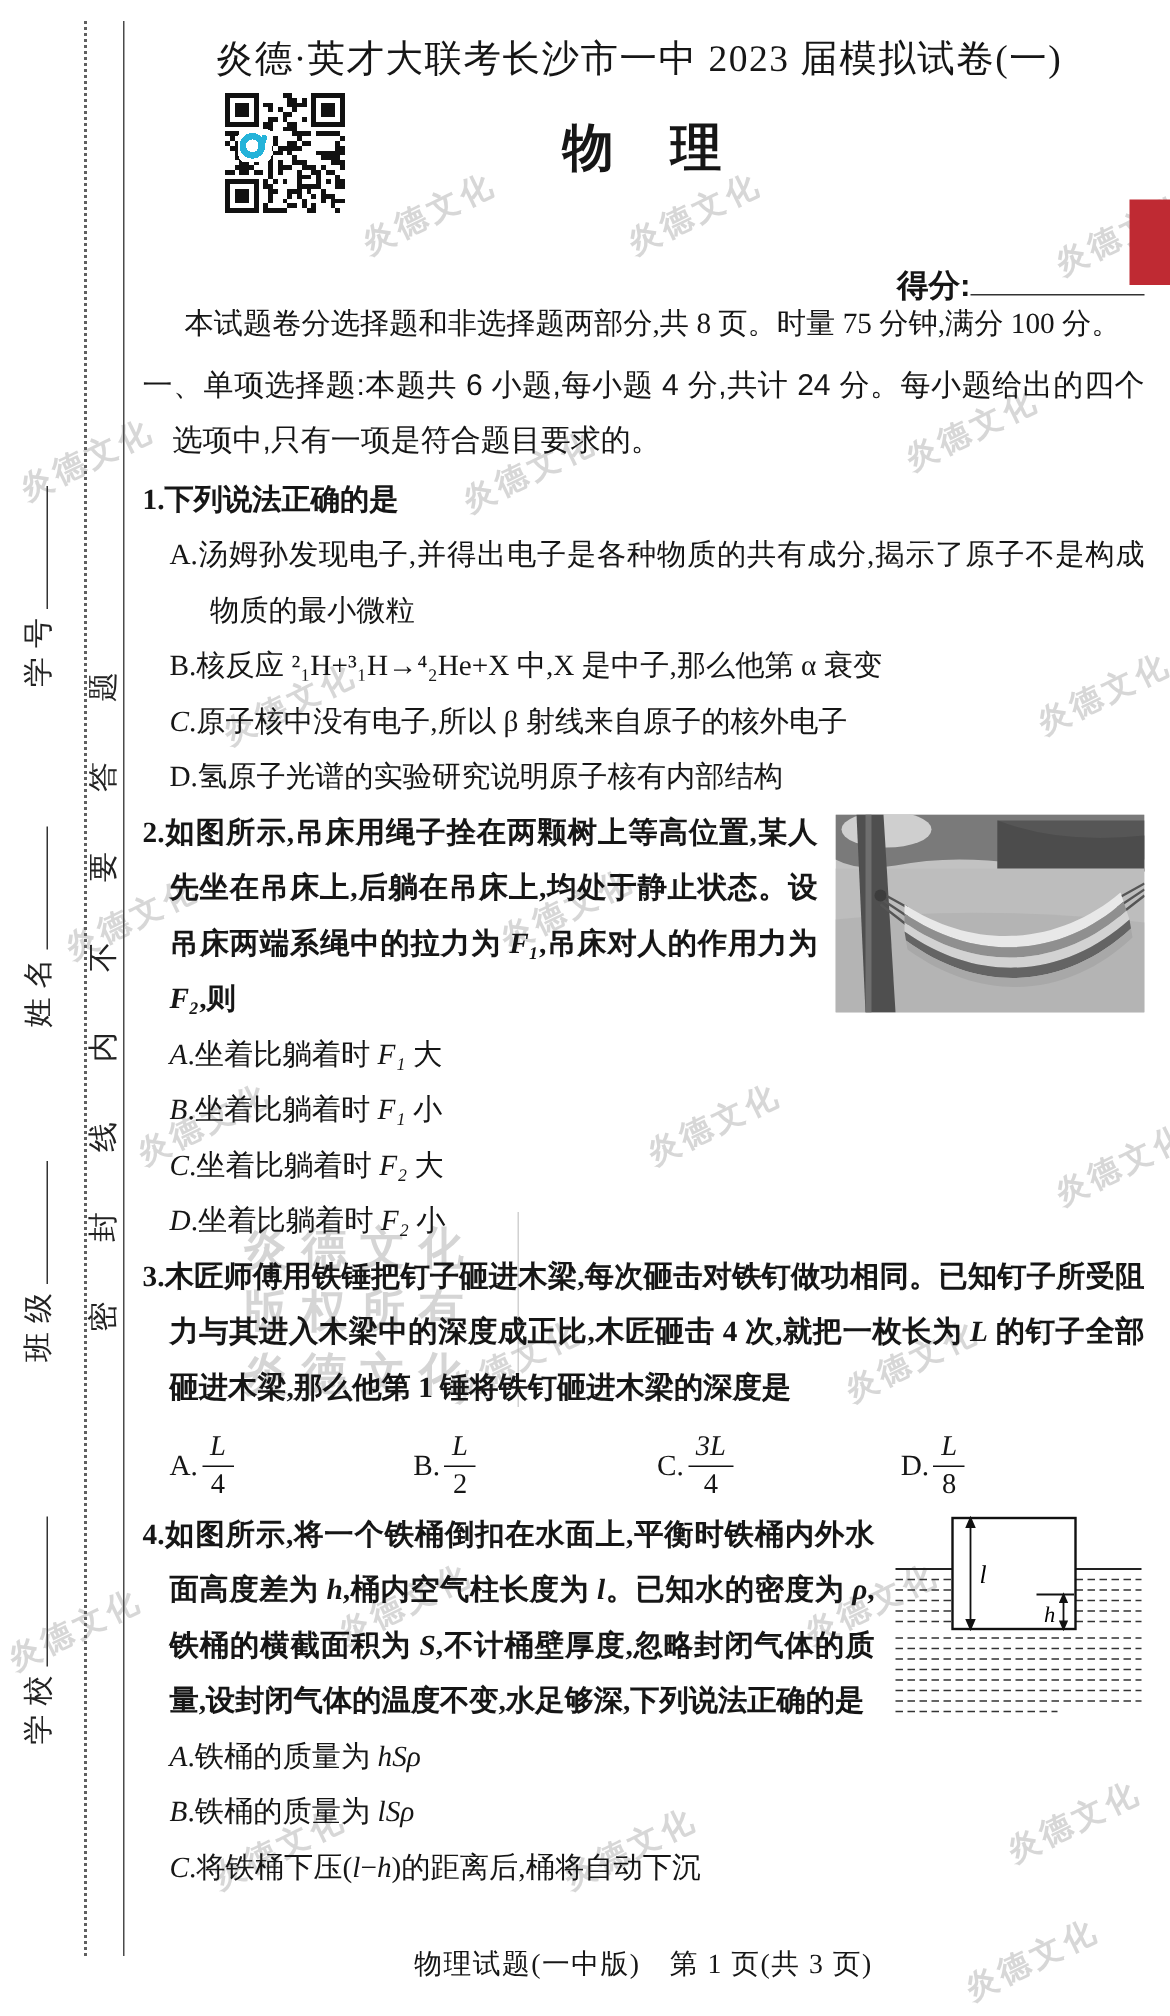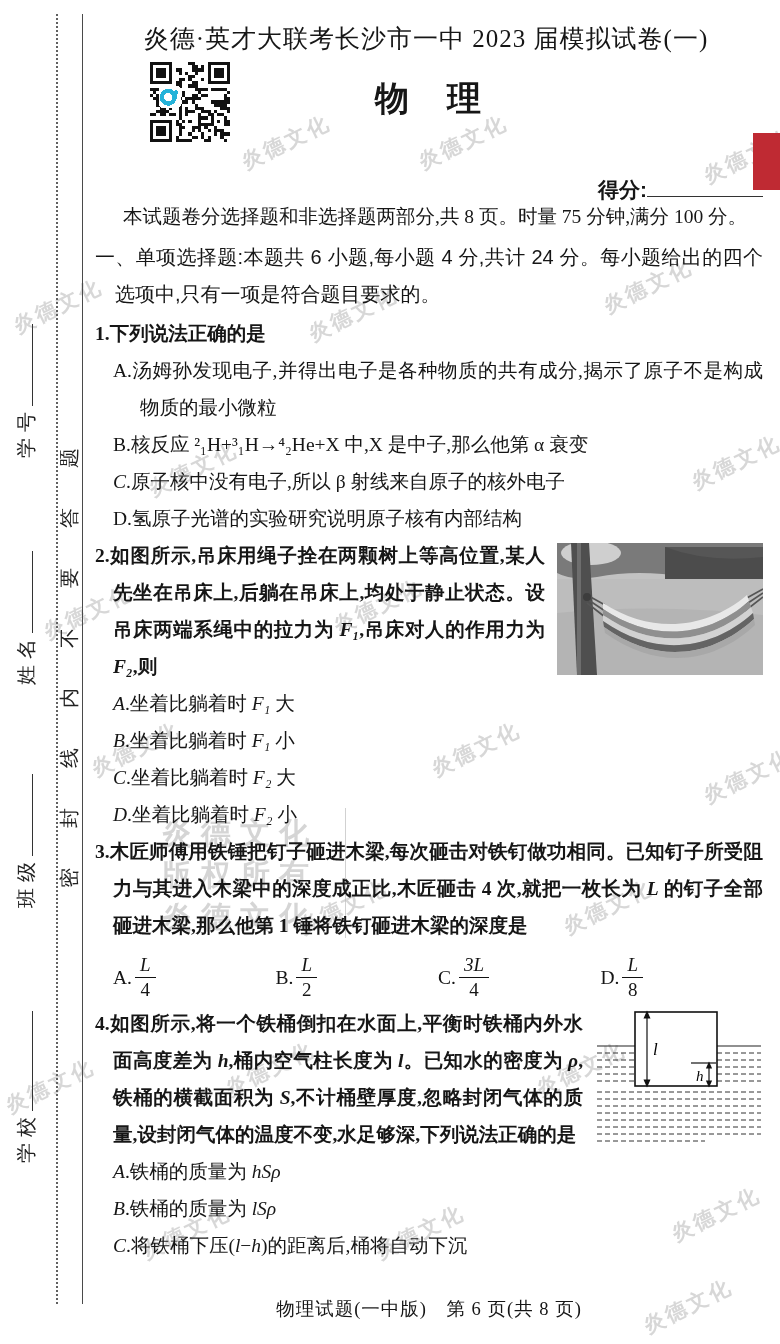--- a/index.html
+++ b/index.html
@@ -508,21 +508,21 @@
           <text x="101" y="74" font-size="15" font-style="italic" font-family="Liberation Serif, DejaVu Serif, serif">h</text>
         </svg>
       </span>
       <p class="stem mathify">4.如图所示,将一个铁桶倒扣在水面上,平衡时铁桶内外水面高度差为 <i>h</i>,桶内空气柱长度为 <i>l</i>。已知水的密度为 <i>ρ</i>,铁桶的横截面积为 <i>S</i>,不计桶壁厚度,忽略封闭气体的质量,设封闭气体的温度不变,水足够深,下列说法正确的是</p>
       <p class="opt mathify"><i>A</i>.铁桶的质量为 <i>hS</i><i>ρ</i></p>
       <p class="opt mathify"><i>B</i>.铁桶的质量为 <i>lS</i><i>ρ</i></p>
       <p class="opt mathify"><i>C</i>.将铁桶下压(<i>l</i>−<i>h</i>)的距离后,桶将自动下沉</p>
     </div>
   </div>
 
-  <div class="layer footer">物理试题(一中版)　第 6 页(共 8 页)</div>
+  <div class="layer footer">物理试题(一中版)　第 1 页(共 3 页)</div>
 
 <span class="wm" style="left: 238px; top: 128px;">炎德文化</span>
     <span class="wm" style="left: 415px; top: 128px;">炎德文化</span>
     <span class="wm" style="left: 700px; top: 142px;">炎德文化</span>
     <span class="wm" style="left: 10px; top: 292px;">炎德文化</span>
     <span class="wm" style="left: 305px; top: 300px;">炎德文化</span>
     <span class="wm" style="left: 600px; top: 272px;">炎德文化</span>
     <span class="wm" style="left: 145px; top: 455px;">炎德文化</span>
     <span class="wm" style="left: 688px; top: 448px;">炎德文化</span>
     <span class="wm" style="left: 40px; top: 598px;">炎德文化</span>

